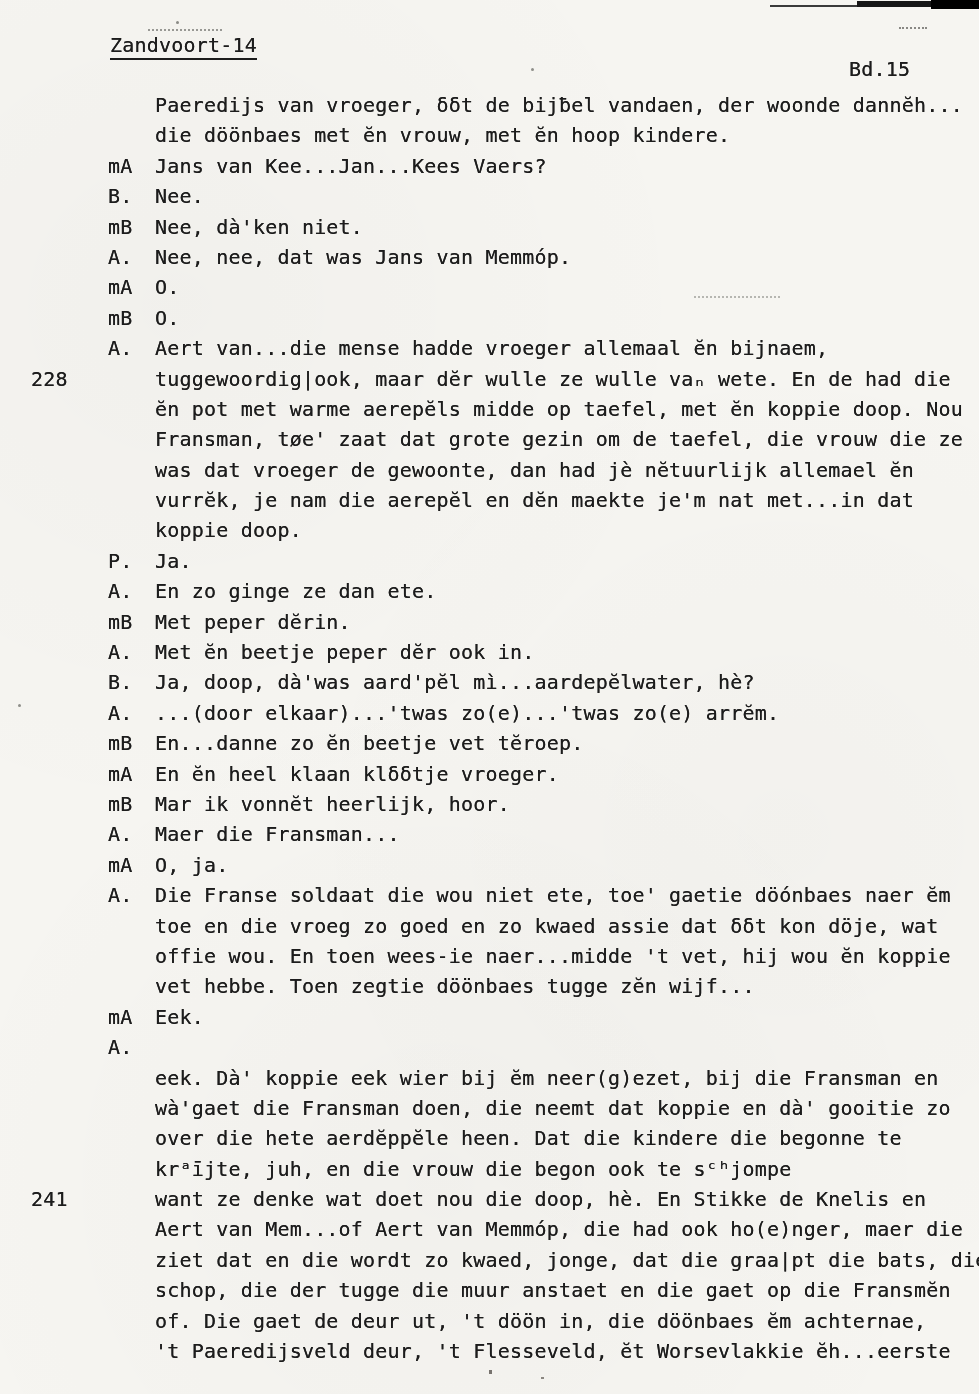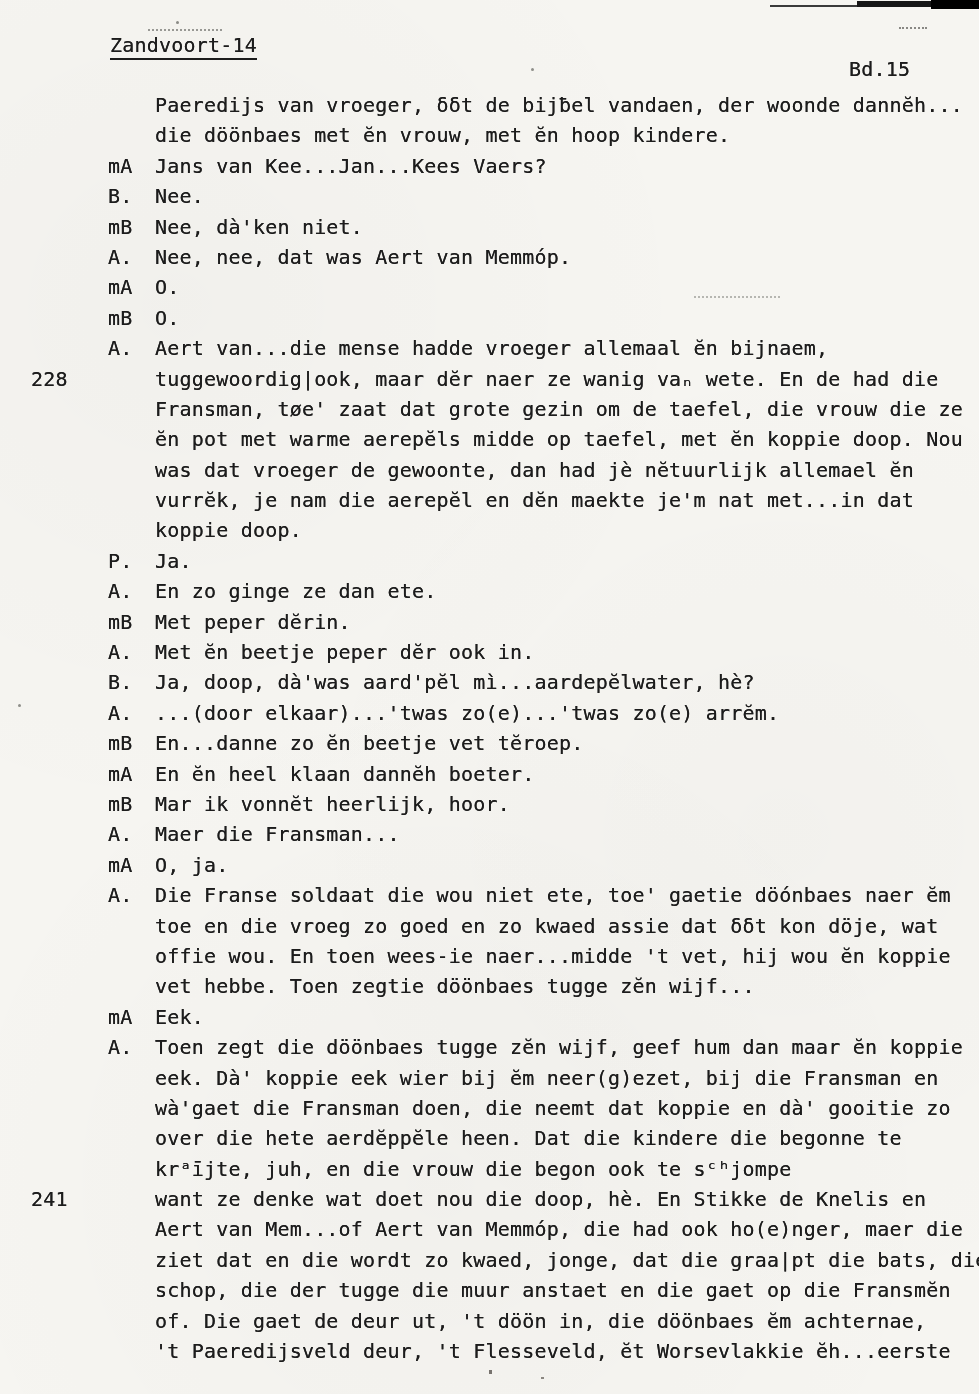--- a/index.html
+++ b/index.html
@@ -96,21 +96,21 @@
 
   <div class="row">
     <span class="col-num"></span>
     <span class="col-label">mB</span>
     <span class="col-text">Nee, dà'ken niet.</span>
   </div>
 
   <div class="row">
     <span class="col-num"></span>
     <span class="col-label">A.</span>
-    <span class="col-text">Nee, nee, dat was Aert van Memmóp.</span>
+    <span class="col-text">Nee, nee, dat was Jans van Memmóp.</span>
   </div>
 
   <div class="row">
     <span class="col-num"></span>
     <span class="col-label">mA</span>
     <span class="col-text">O.</span>
   </div>
 
   <div class="row">
     <span class="col-num"></span>
@@ -120,33 +120,33 @@
 
   <div class="row">
     <span class="col-num"></span>
     <span class="col-label">A.</span>
     <span class="col-text">Aert van...die mense hadde vroeger allemaal ĕn bijnaem,</span>
   </div>
 
   <div class="row">
     <span class="col-num">228</span>
     <span class="col-label"></span>
-    <span class="col-text">tuggewoordig|ook, maar dĕr naer ze wanig vaₙ wete. En de had die</span>
+    <span class="col-text">tuggewoordig|ook, maar dĕr wulle ze wulle vaₙ wete. En de had die</span>
+  </div>
+
+  <div class="row">
+    <span class="col-num"></span>
+    <span class="col-label"></span>
+    <span class="col-text">ĕn pot met warme aerepĕls midde op taefel, met ĕn koppie doop. Nou</span>
   </div>
 
   <div class="row">
     <span class="col-num"></span>
     <span class="col-label"></span>
     <span class="col-text">Fransman, tøe' zaat dat grote gezin om de taefel, die vrouw die ze</span>
-  </div>
-
-  <div class="row">
-    <span class="col-num"></span>
-    <span class="col-label"></span>
-    <span class="col-text">ĕn pot met warme aerepĕls midde op taefel, met ĕn koppie doop. Nou</span>
   </div>
 
   <div class="row">
     <span class="col-num"></span>
     <span class="col-label"></span>
     <span class="col-text">was dat vroeger de gewoonte, dan had jè nĕtuurlijk allemael ĕn</span>
   </div>
 
   <div class="row">
     <span class="col-num"></span>
@@ -198,21 +198,21 @@
 
   <div class="row">
     <span class="col-num"></span>
     <span class="col-label">mB</span>
     <span class="col-text">En...danne zo ĕn beetje vet tĕroep.</span>
   </div>
 
   <div class="row">
     <span class="col-num"></span>
     <span class="col-label">mA</span>
-    <span class="col-text">En ĕn heel klaan dannĕh boeter.</span>
+    <span class="col-text">En ĕn heel klaan klδδtje vroeger.</span>
   </div>
 
   <div class="row">
     <span class="col-num"></span>
     <span class="col-label">mB</span>
     <span class="col-text">Mar ik vonnĕt heerlijk, hoor.</span>
   </div>
 
   <div class="row">
     <span class="col-num"></span>
@@ -252,21 +252,20 @@
 
   <div class="row">
     <span class="col-num"></span>
     <span class="col-label">mA</span>
     <span class="col-text">Eek.</span>
   </div>
 
   <div class="row">
     <span class="col-num"></span>
     <span class="col-label">A.</span>
-    <span class="col-text">Toen zegt die döönbaes tugge zĕn wijf, geef hum dan maar ĕn koppie</span>
   </div>
 
   <div class="row">
     <span class="col-num"></span>
     <span class="col-label"></span>
     <span class="col-text">eek. Dà' koppie eek wier bij ĕm neer(g)ezet, bij die Fransman en</span>
   </div>
 
   <div class="row">
     <span class="col-num"></span>

